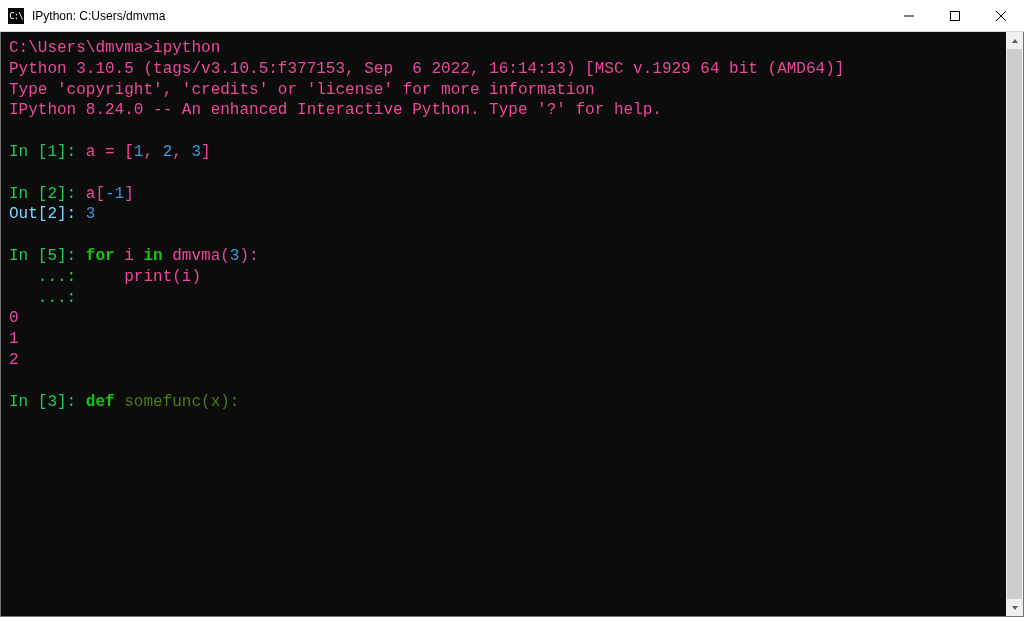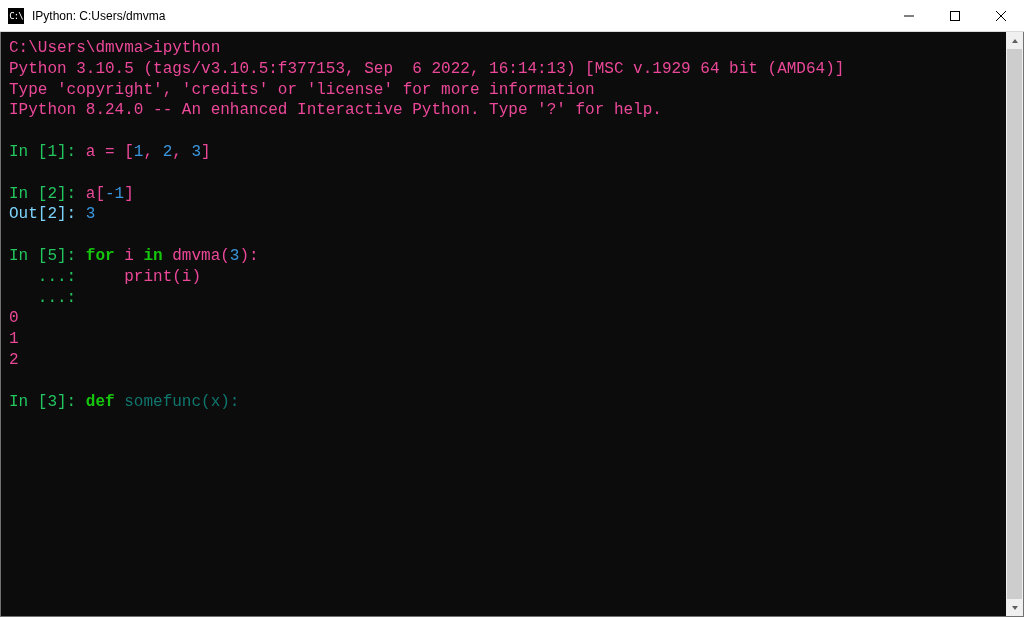--- a/index.html
+++ b/index.html
@@ -87,21 +87,21 @@
       top: 0; height: 100%;
       background: #cdcdcd;
     }
 
     
     .c-default { color: #ec4899; }
     .c-green   { color: #22c55e; }  
     .c-red     { color: #7dd3fc; }  
     .c-cyan    { color: #3a96dd; }  
     .c-kw      { color: #16c60c; font-weight: bold; }  
-    .c-dim     { color: #0f766e; }  
+    .c-dim     { color: #4d7c0f; }  
   </style>
 </head>
 <body>
 
 <div class="titlebar">
   <div class="app-icon">
     <span>C:\</span>
   </div>
   <div class="window-title">IPython: C:Users/dmvma</div>
   <div class="titlebar-spacer"></div>

